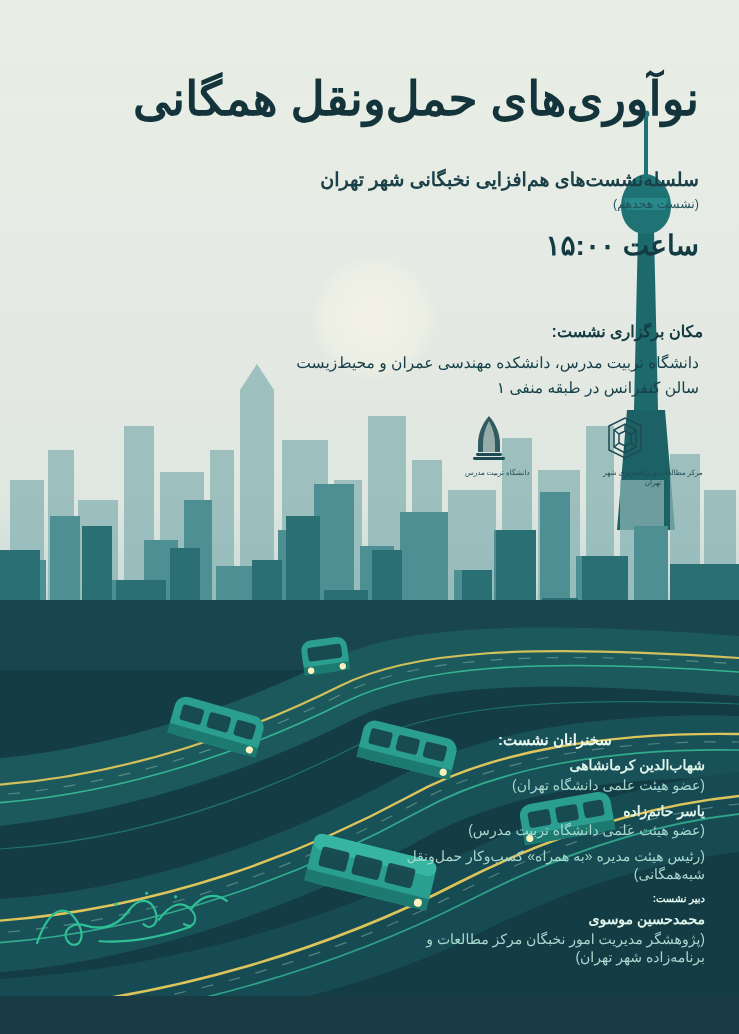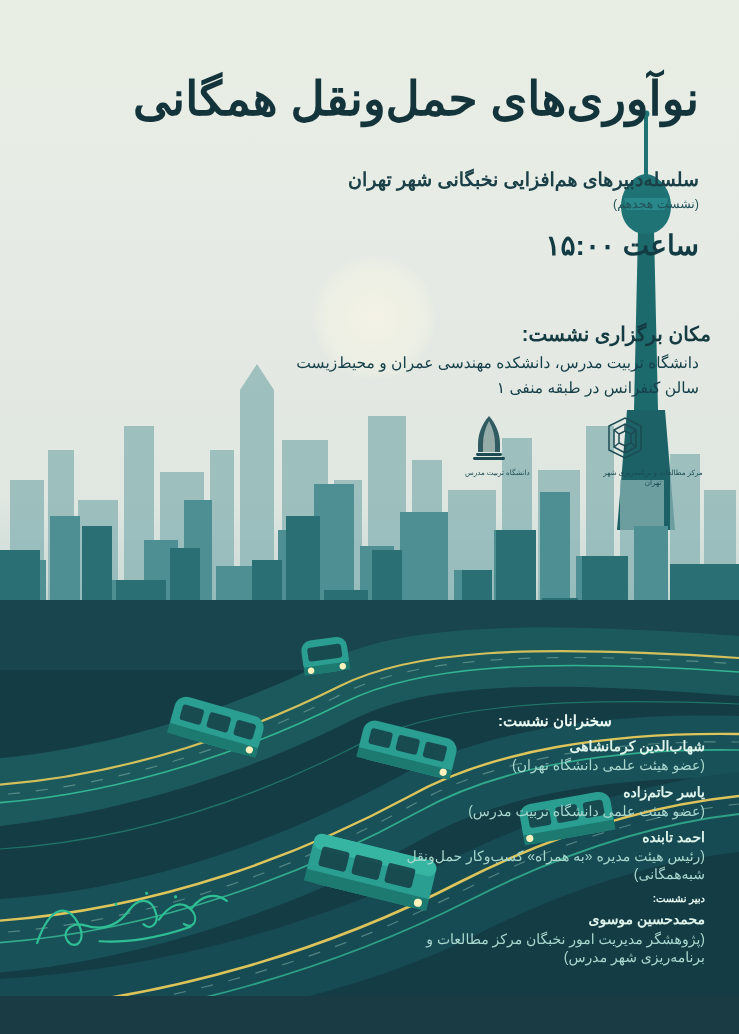--- a/index.html
+++ b/index.html
@@ -92,23 +92,23 @@
   }
   .date {
     right: 40px;
     top: 226px;
     font-size: 28px;
     font-weight: bold;
     color: #123b43;
     line-height: 1.45;
   }
   .place-label {
-    right: 28px;
+    right: 36px;
     top: 322px;
-    font-size: 20px;
+    font-size: 16px;
     font-weight: bold;
     color: #143a42;
   }
   .place-lines {
     right: 40px;
     top: 350px;
     font-size: 15.5px;
     color: #16404a;
     line-height: 1.62;
   }
@@ -359,21 +359,21 @@
       <rect x="0" y="0" width="92" height="40" rx="12" fill="#2a9e90"></rect>
       <rect x="8" y="8" width="22" height="16" rx="3" fill="#143c45" opacity=".85"></rect>
       <rect x="36" y="8" width="22" height="16" rx="3" fill="#143c45" opacity=".85"></rect>
       <rect x="64" y="8" width="20" height="16" rx="3" fill="#143c45" opacity=".85"></rect>
       <rect x="0" y="30" width="92" height="10" fill="#1c7a71"></rect>
       <circle cx="6" cy="34" r="3.6" fill="#fff3bd"></circle>
     </g>
   </svg>
 
   <div class="txt title">نوآوری‌های  حمل‌ونقل همگانی</div>
-  <div class="txt subtitle">سلسله‌دبیر‌های هم‌افزایی نخبگانی شهر تهران</div>
+  <div class="txt subtitle">سلسله‌نشست‌های هم‌افزایی نخبگانی شهر تهران</div>
   <div class="txt session-no">(نشست هجدهم)</div>
   <div class="txt date">
     <div>ساعت ۱۵:۰۰</div>
   </div>
   <div class="txt place-label">مکان برگزاری نشست:</div>
   <div class="txt place-lines">
     <div>دانشگاه تربیت مدرس، دانشکده مهندسی عمران و محیط‌زیست</div>
     <div>سالن کنفرانس در طبقه منفی ۱</div>
   </div>
 
@@ -407,28 +407,27 @@
 
     <div>
       <div class="sp-name">شهاب‌الدین کرمانشاهی</div>
       <div class="sp-aff">(عضو هیئت علمی دانشگاه تهران)</div>
     </div>
     <div>
       <div class="sp-name">یاسر حاتم‌زاده</div>
       <div class="sp-aff">(عضو هیئت علمی دانشگاه تربیت مدرس)</div>
     </div>
     <div>
-      <div class="sp-name">احمد تابنده</div>
       <div class="sp-aff">(رئیس هیئت مدیره «به همراه» کسب‌وکار حمل‌ونقل شبه‌همگانی)</div>
     </div>
 
     <div class="sp-head2">دبیر نشست:</div>
     <div>
       <div class="sp-name">محمدحسین موسوی</div>
-      <div class="sp-aff">(پژوهشگر مدیریت امور نخبگان مرکز مطالعات و برنامه‌ریزی شهر مدرس)</div>
+      <div class="sp-aff">(پژوهشگر مدیریت امور نخبگان مرکز مطالعات و برنامه‌زاده شهر تهران)</div>
     </div>
   </div>
 
   <div class="calligraphy">
     <svg viewBox="0 0 210 88" width="210" height="88">
       <g fill="none" stroke="#2fbf95" stroke-width="2.2" stroke-linecap="round">
         <path d="M8 56 C26 22 44 20 52 44 C58 62 44 70 38 58 C34 48 46 40 58 46 C74 54 90 52 104 38"></path>
         <path d="M104 38 C116 26 128 30 130 44 C132 56 122 62 116 54"></path>
         <path d="M132 52 C146 38 158 36 166 48 C172 58 164 68 156 60"></path>
         <path d="M166 46 C178 34 192 34 202 44"></path>

